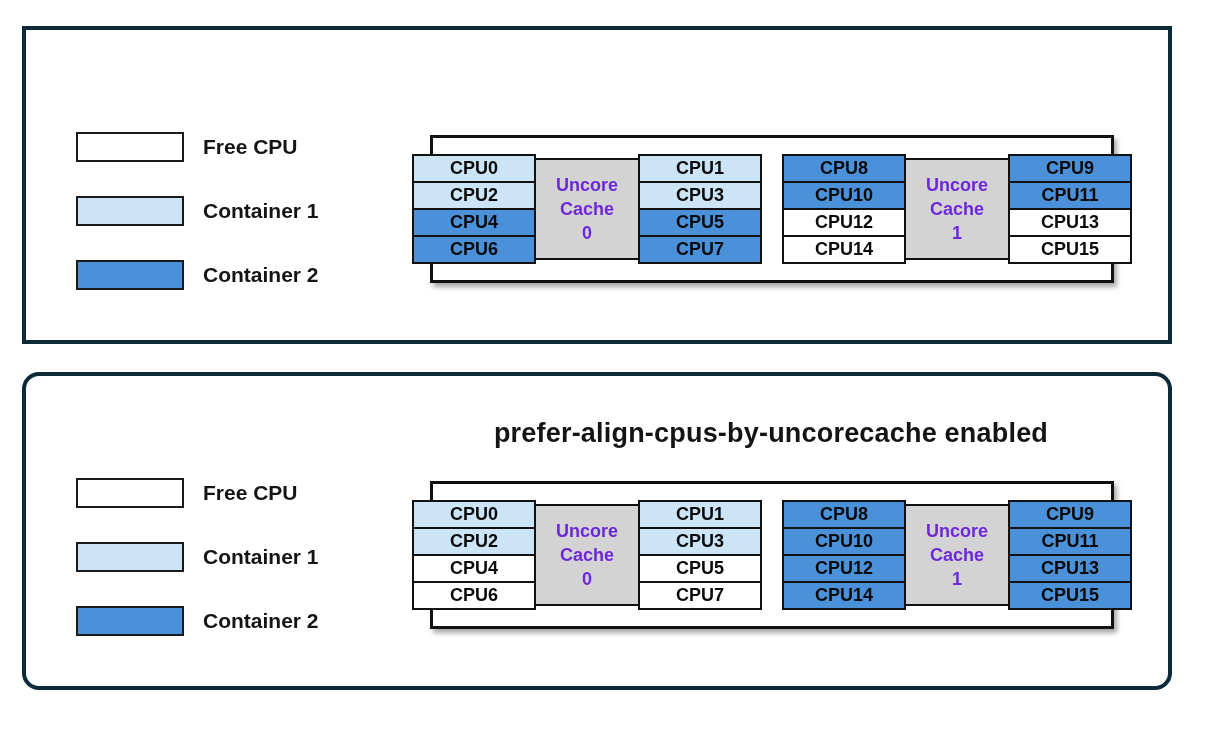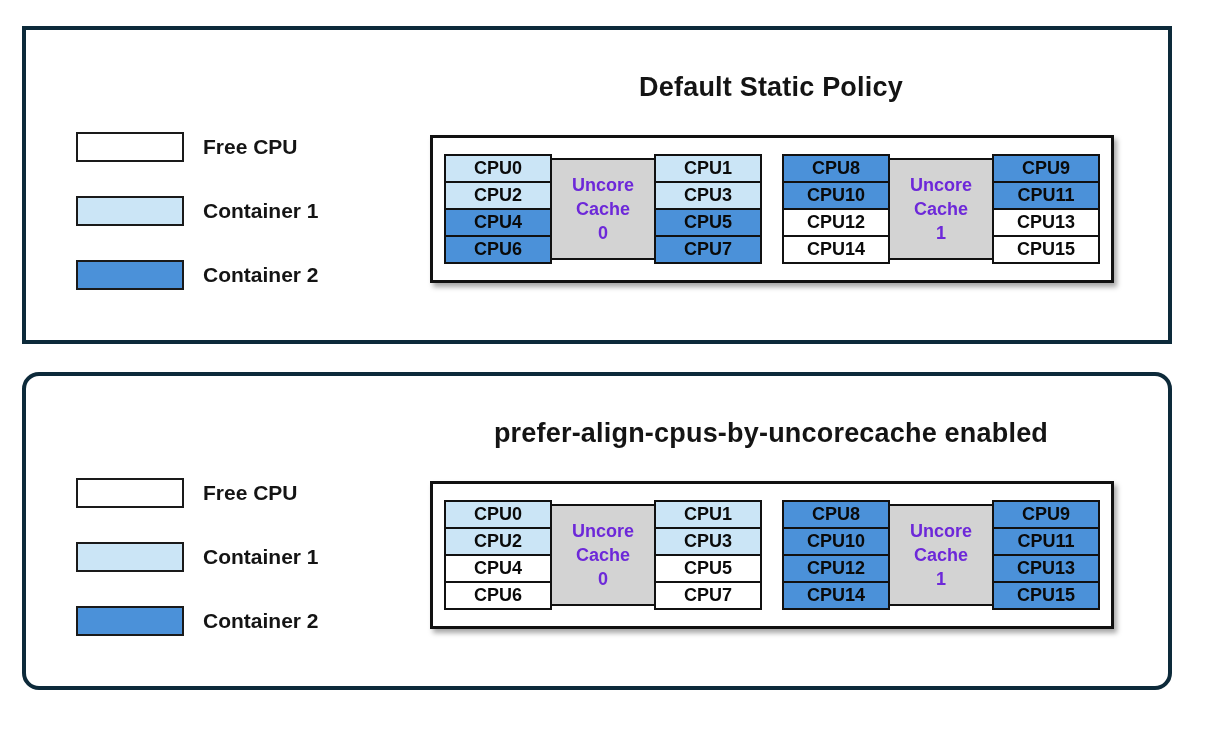--- a/index.html
+++ b/index.html
@@ -76,21 +76,21 @@
     gap: 20px;
     box-shadow: 3px 4px 5px rgba(0,0,0,0.35);
   }
   .group {
     display: flex;
     align-items: center;
   }
   .col {
     display: flex;
     flex-direction: column;
-    width: 108px;
+    width: 124px;
   }
   .cpu {
     height: 29px;
     border: 2px solid #111111;
     box-sizing: border-box;
     margin-top: -2px;
     display: flex;
     align-items: center;
     justify-content: center;
     font-size: 18px;
@@ -119,21 +119,20 @@
   .col.right { margin-left: -2px; }
 
   [data-state="free"]       { background: var(--c-free, #ffffff); }
   [data-state="container1"] { background: var(--c-container1, #cbe5f6); }
   [data-state="container2"] { background: var(--c-container2, #4b91d9); }
 </style>
 </head>
 <body>
 
 <div class="panel p1">
-  <div class="title">Default Static Policy</div>
 
   <div class="legend">
     <div class="legend-row">
       <div class="swatch" data-state="free"></div>
       <div class="legend-label">Free CPU</div>
     </div>
     <div class="legend-row">
       <div class="swatch" data-state="container1"></div>
       <div class="legend-label">Container 1</div>
     </div>

